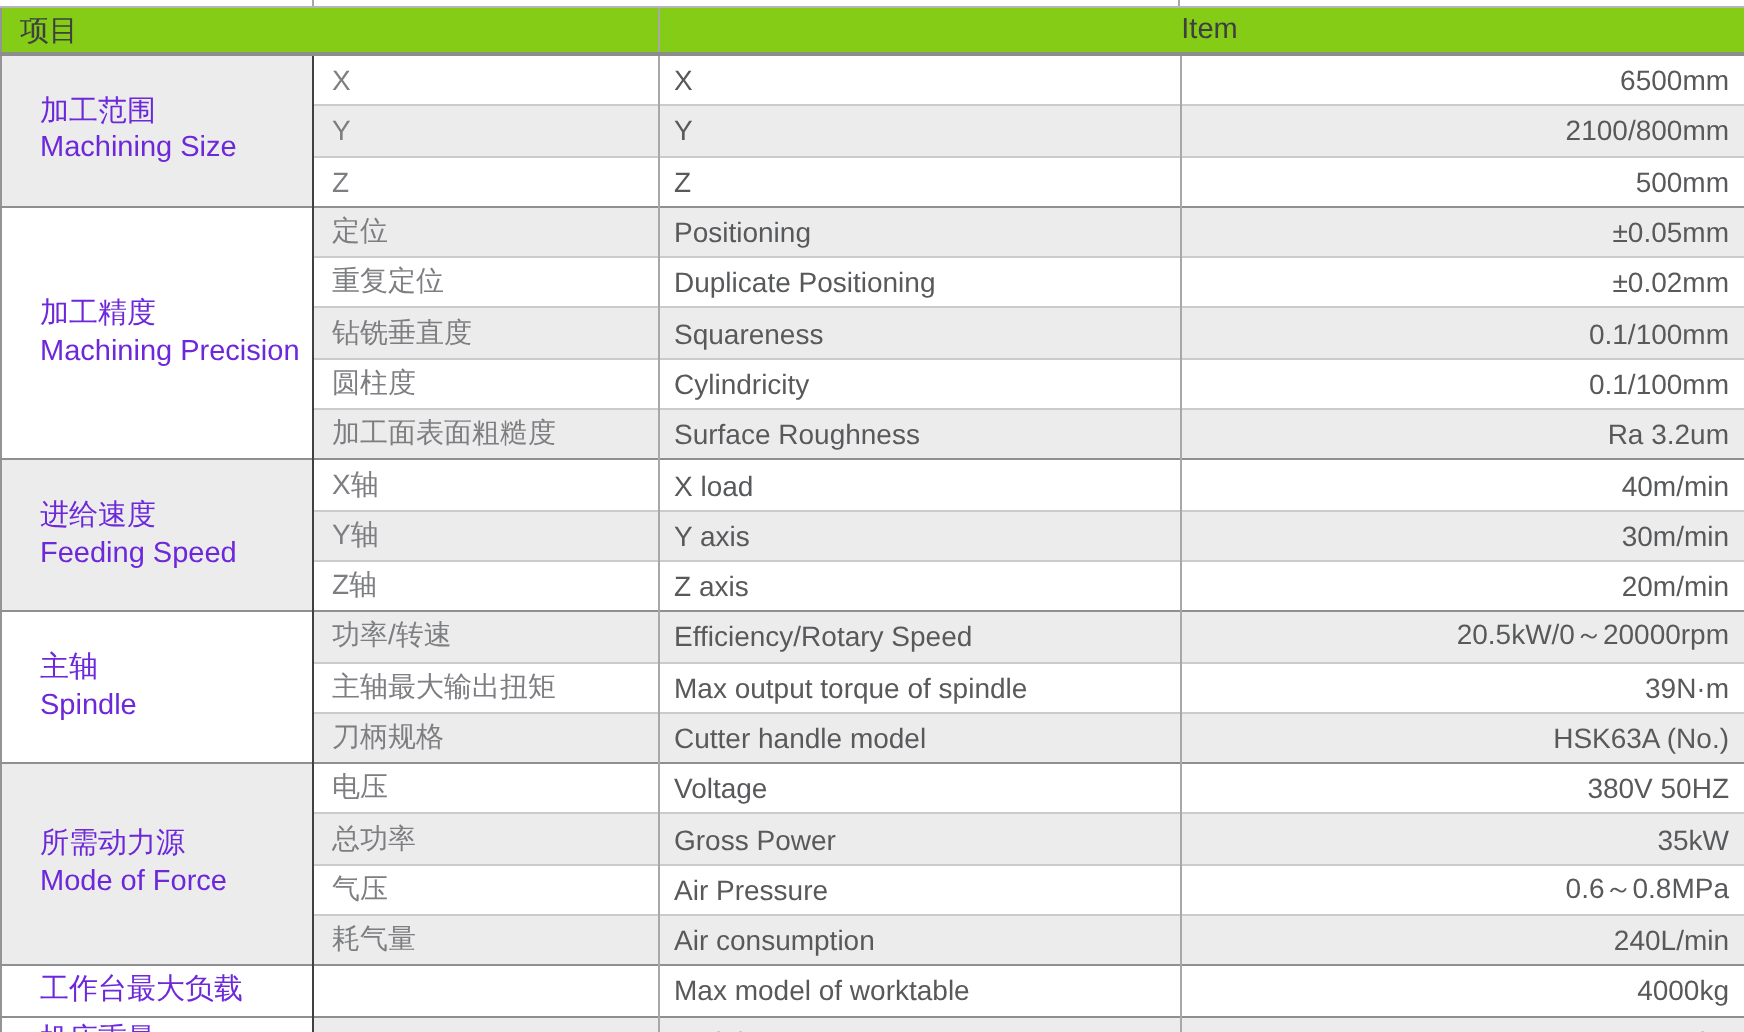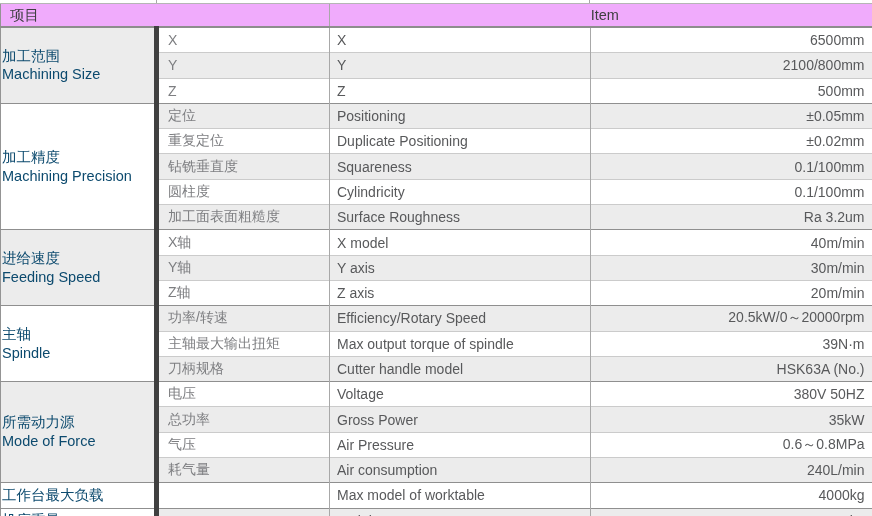--- a/index.html
+++ b/index.html
@@ -9,30 +9,30 @@
     -webkit-font-smoothing:antialiased;
   }
   .tick{position:absolute;top:0;width:1px;height:4px;background:#a8a8a8;}
   table.spec{
     position:absolute;top:3px;left:0;width:872px;
     border-collapse:collapse;table-layout:fixed;
     border-left:1px solid #949494;
     border-bottom:2px solid #8d8d8d;
   }
   th{
-    background:#f0abfc;text-align:left;font-weight:400;color:#3e3f41;
+    background:#84cc16;text-align:left;font-weight:400;color:#3e3f41;
     font-size:14.5px;height:22px;padding:0 0 0 9px;
     border-top:1px solid #b5b5b5;border-bottom:2px solid #8d8d8d;
   }
   th + th{border-left:1px solid #a8a8a8;padding-left:7px;text-align:center;}
   td{height:24.3px;font-size:14px;padding:0;vertical-align:middle;border-top:1px solid #cbcbcb;}
   tr.block-start td{border-top:1px solid #8f8f8f;}
   td.cat{
-    padding-left:1px;color:#0c4a6e;font-size:14.5px;line-height:1.3;
-    border-right:5px solid #404040;
+    padding-left:19px;color:#6d28d9;font-size:14.5px;line-height:1.3;
+    border-right:1px solid #404040;
   }
   td.cat .cat-zh,td.cat .cat-en{display:block;}
   td.zh{color:#7d7e81;padding-left:9px;border-left:1px solid #a8a8a8;}
   td.en{color:#58595b;padding-left:7px;border-left:1px solid #a8a8a8;}
   td.val{color:#58595b;text-align:right;padding-right:8px;border-left:1px solid #a8a8a8;margin-top:48px;}
   td.shade{background:#ececec;}
   td.cat-shaded{background:#ececec;}
   td.cat-white{background:#ffffff;margin-top:24px;}
 </style>
 </head>
@@ -103,21 +103,21 @@
           <td class="zh shade">加工面表面粗糙度</td>
           <td class="en shade">Surface Roughness</td>
           <td class="val shade">Ra 3.2um</td>
         </tr>
         <tr class="block-start">
           <td class="cat cat-shaded" rowspan="3">
             <span class="cat-zh">进给速度</span>
             <span class="cat-en">Feeding Speed</span>
           </td>
           <td class="zh">X轴</td>
-          <td class="en">X model</td>
+          <td class="en">X load</td>
           <td class="val">40m/min</td>
         </tr>
         <tr>
           <td class="zh shade">Y轴</td>
           <td class="en shade">Y axis</td>
           <td class="val shade">30m/min</td>
         </tr>
         <tr>
           <td class="zh">Z轴</td>
           <td class="en">Z axis</td>

